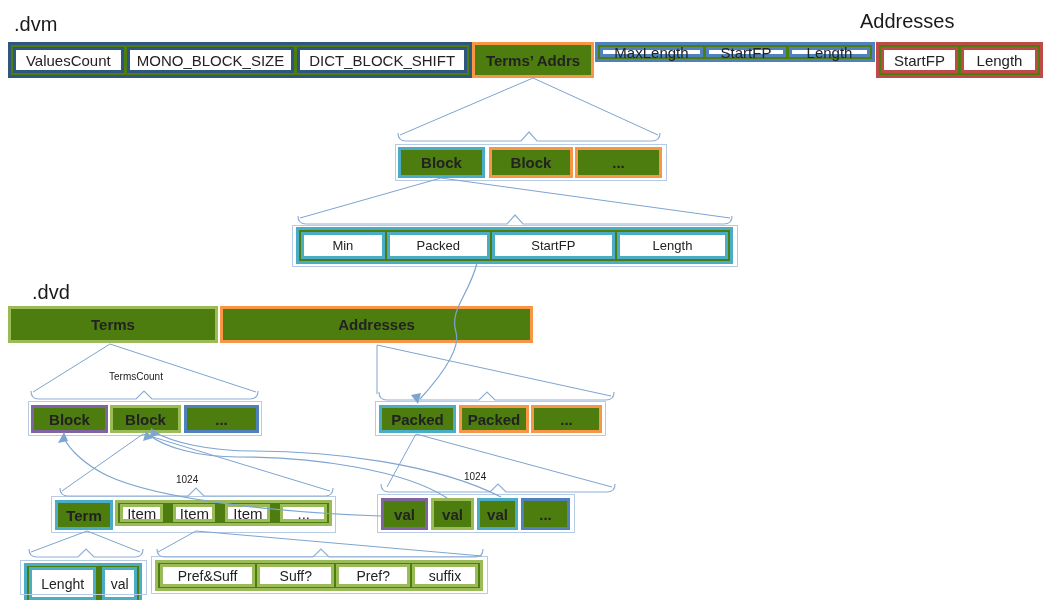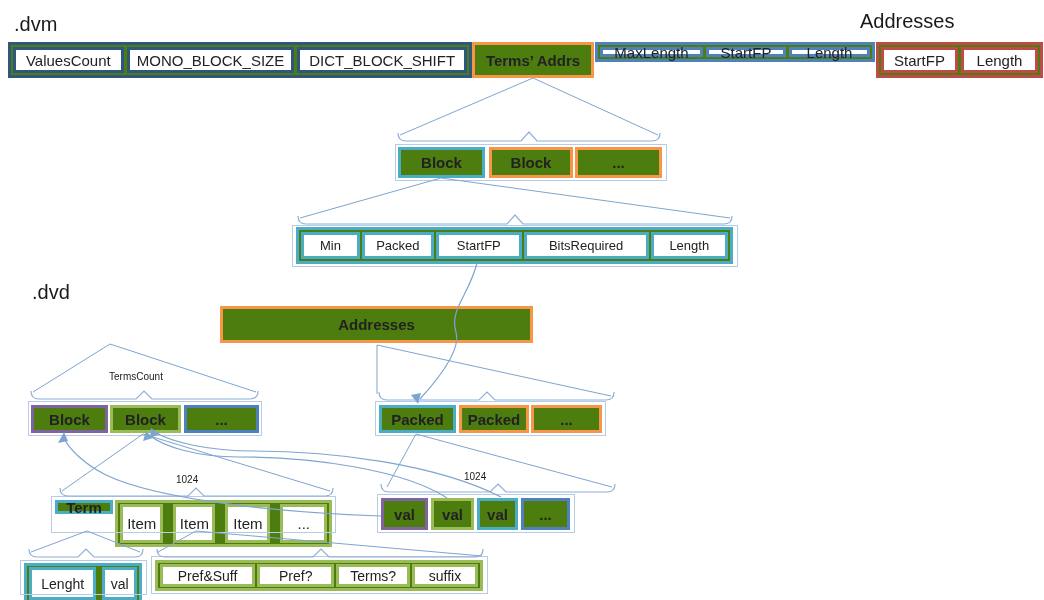--- a/index.html
+++ b/index.html
@@ -53,56 +53,56 @@
   </div>
 
   <div class="box c-teal" style="left:398px;top:147px;width:87px;height:31px">Block</div>
   <div class="box c-orange" style="left:489px;top:147px;width:84px;height:31px">Block</div>
   <div class="box c-orange" style="left:575px;top:147px;width:87px;height:31px">...</div>
 
   <div class="group c-teal" style="left:296px;top:227px;width:437px;height:37px;gap:2px">
     <div class="cell c-teal f13" style="flex:57">Min</div>
     <div class="cell c-teal f13" style="flex:71">Packed</div>
     <div class="cell c-teal f13" style="flex:86">StartFP</div>
-    <div class="cell c-teal f13" style="flex:128">BitsRequired</div>
     <div class="cell c-teal f13" style="flex:77">Length</div>
   </div>
 
+  <div class="box c-green" style="left:8px;top:306px;width:210px;height:37px">Terms</div>
   <div class="box c-orange" style="left:220px;top:306px;width:313px;height:37px">Addresses</div>
 
   <div class="box c-purple" style="left:31px;top:405px;width:77px;height:28px">Block</div>
   <div class="box c-green" style="left:110px;top:405px;width:71px;height:28px">Block</div>
   <div class="box c-blue" style="left:184px;top:405px;width:75px;height:28px">...</div>
 
   <div class="box c-teal" style="left:379px;top:405px;width:77px;height:28px">Packed</div>
   <div class="box c-orange" style="left:459px;top:405px;width:70px;height:28px">Packed</div>
   <div class="box c-orange" style="left:531px;top:405px;width:71px;height:28px">...</div>
 
-  <div class="box c-teal" style="left:55px;top:500px;width:58px;height:14px">Term</div>
-  <div class="group c-green" style="left:115px;top:500px;width:217px;height:47px;padding:1px 2px;gap:10px">
+  <div class="box c-teal" style="left:55px;top:500px;width:58px;height:30px">Term</div>
+  <div class="group c-green" style="left:115px;top:500px;width:217px;height:26px;padding:1px 2px;gap:10px">
     <div class="cell c-green" style="flex:49">Item</div>
     <div class="cell c-green" style="flex:47">Item</div>
     <div class="cell c-green" style="flex:51">Item</div>
     <div class="cell c-green" style="flex:53">...</div>
   </div>
 
   <div class="box c-purple" style="left:381px;top:498px;width:47px;height:32px">val</div>
   <div class="box c-green" style="left:431px;top:498px;width:43px;height:32px">val</div>
   <div class="box c-teal" style="left:477px;top:498px;width:41px;height:32px">val</div>
   <div class="box c-blue" style="left:521px;top:498px;width:49px;height:32px">...</div>
 
   <div class="group c-teal" style="left:24px;top:563px;width:118px;height:41px;padding:1px 2px;gap:6px">
     <div class="cell c-teal f14" style="flex:73">Lenght</div>
     <div class="cell c-teal f14" style="flex:34">val</div>
   </div>
 
   <div class="group c-green" style="left:155px;top:560px;width:328px;height:31px;padding:1px 2px;gap:2px">
     <div class="cell c-green f14" style="flex:95">Pref&amp;Suff</div>
-    <div class="cell c-green f14" style="flex:76">Pref?</div>
-    <div class="cell c-green f14" style="flex:72">Terms?</div>
+    <div class="cell c-green f14" style="flex:76">Suff?</div>
+    <div class="cell c-green f14" style="flex:72">Pref?</div>
     <div class="cell c-green f14" style="flex:64">suffix</div>
   </div>
 
   <svg id="overlay" width="1044" height="600" viewBox="0 0 1044 600">
 
     <g stroke="#B7CBE5" stroke-width="1" fill="none">
       <rect x="395.5" y="144.5" width="271" height="36"></rect>
       <rect x="292.5" y="225.5" width="445" height="41"></rect>
       <rect x="28.5" y="401.5" width="233" height="34"></rect>
       <rect x="375.5" y="401.5" width="230" height="34"></rect>

